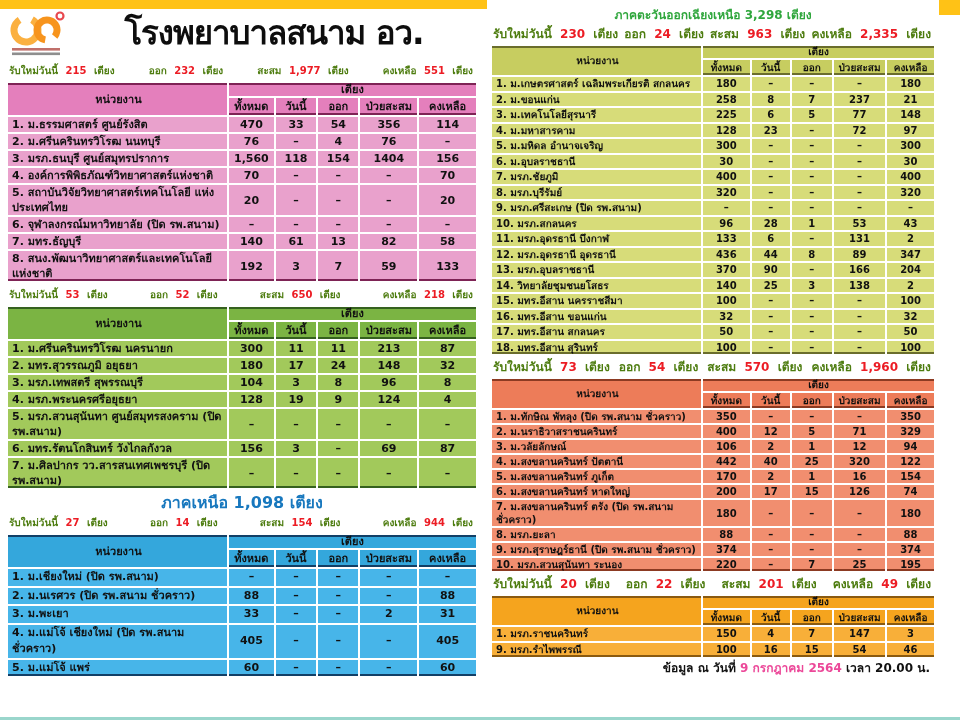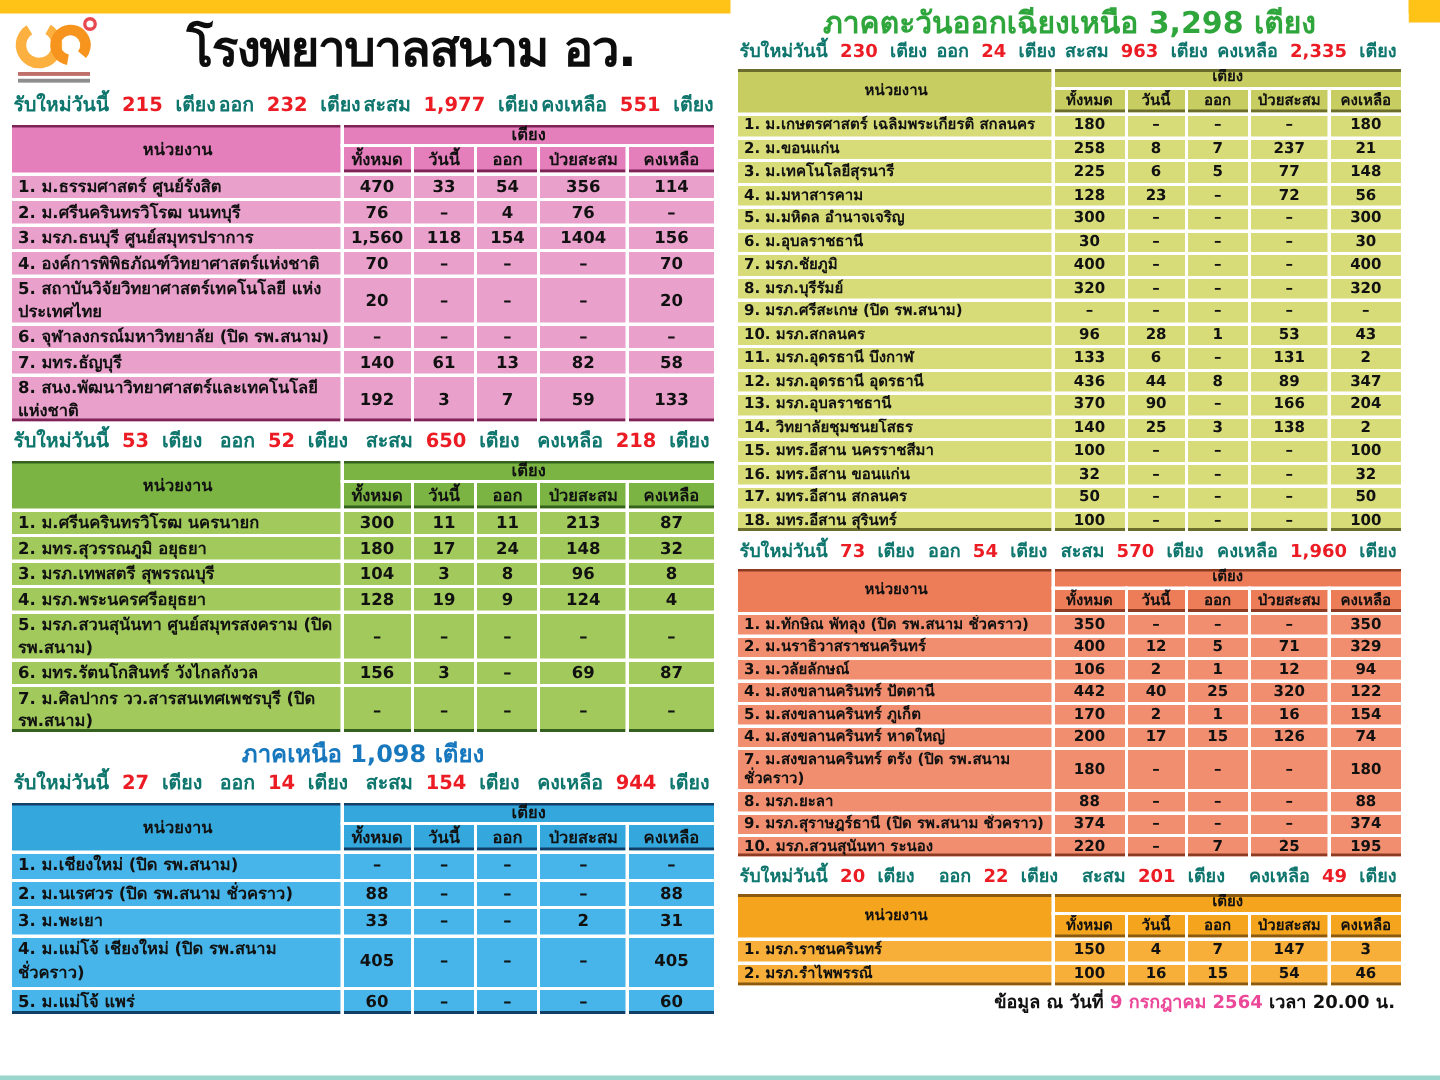--- a/index.html
+++ b/index.html
@@ -12,29 +12,29 @@
   .left-col{position:absolute;left:6px;top:10px;width:472px;}
   .right-col{position:absolute;left:487px;top:0;width:452px;background:#fff;
              padding:3px 3px 0 3px;box-sizing:border-box;min-height:715px;}
 
   .page-header{display:flex;align-items:flex-start;height:49px;}
   .logo{width:64px;flex:0 0 64px;padding-top:1px;}
   .page-title{flex:1;text-align:center;font-size:33px;font-weight:bold;line-height:46px;
               letter-spacing:-1px;color:#0d0d0d;}
 
   .section{margin-top:2px;}
-  .sec-title{text-align:center;font-weight:bold;font-size:20px;line-height:20px;color:var(--title);}
+  .sec-title{text-align:center;font-weight:bold;font-size:12px;line-height:20px;color:var(--title);}
   .side-left .sec-title{font-size:16px;line-height:21px;}
   .sec-title.major{font-size:17px;line-height:22px;}
 
   .stats{display:flex;justify-content:space-between;align-items:baseline;font-weight:bold;
-         font-size:13px;line-height:19px;padding:0 3px;white-space:nowrap;}
+         font-size:10px;line-height:19px;padding:0 3px;white-space:nowrap;}
   .side-right .stats{font-size:12px;line-height:18px;}
   .stats .num{color:#EC1C24;margin:0 4px;}
-  .stats .lbl{color:#0f766e;}
+  .stats .lbl{color:#4d7c0f;}
   .stat{margin-right:2px;}
 
   table.sec-table{width:100%;border-collapse:collapse;table-layout:fixed;margin-top:1px;}
   .sec-table th,.sec-table td{border:2px solid #fff;font-weight:bold;text-align:center;
       padding:0 2px;overflow:hidden;}
   .sec-table thead th{background:var(--hdr);}
   .sec-table tbody td{background:var(--row);}
   .sec-table thead tr.top th{box-shadow:inset 0 2px 0 var(--div);}
   .sec-table thead tr.sub th{box-shadow:inset 0 -2px 0 var(--div);}
   .sec-table tbody tr:last-child td{box-shadow:inset 0 -2px 0 var(--div);}
@@ -394,21 +394,21 @@
                 <td>5</td>
                 <td>77</td>
                 <td>148</td>
               </tr>
               <tr>
                 <td class="org">4. ม.มหาสารคาม</td>
                 <td>128</td>
                 <td>23</td>
                 <td>–</td>
                 <td>72</td>
-                <td>56</td>
+                <td>97</td>
               </tr>
               <tr>
                 <td class="org">5. ม.มหิดล อำนาจเจริญ</td>
                 <td>300</td>
                 <td>–</td>
                 <td>–</td>
                 <td>–</td>
                 <td>300</td>
               </tr>
               <tr>
@@ -582,21 +582,21 @@
               </tr>
               <tr>
                 <td class="org">5. ม.สงขลานครินทร์ ภูเก็ต</td>
                 <td>170</td>
                 <td>2</td>
                 <td>1</td>
                 <td>16</td>
                 <td>154</td>
               </tr>
               <tr>
-                <td class="org">4. ม.สงขลานครินทร์ หาดใหญ่</td>
+                <td class="org">6. ม.สงขลานครินทร์ หาดใหญ่</td>
                 <td>200</td>
                 <td>17</td>
                 <td>15</td>
                 <td>126</td>
                 <td>74</td>
               </tr>
               <tr>
                 <td class="org">7. ม.สงขลานครินทร์ ตรัง  (ปิด รพ.สนาม ชั่วคราว)</td>
                 <td>180</td>
                 <td>–</td>
@@ -663,21 +663,21 @@
             <tbody>
               <tr>
                 <td class="org">1. มรภ.ราชนครินทร์</td>
                 <td>150</td>
                 <td>4</td>
                 <td>7</td>
                 <td>147</td>
                 <td>3</td>
               </tr>
               <tr>
-                <td class="org">2. มรภ.รำไพพรรณี</td>
+                <td class="org">9. มรภ.รำไพพรรณี</td>
                 <td>100</td>
                 <td>16</td>
                 <td>15</td>
                 <td>54</td>
                 <td>46</td>
               </tr>
             </tbody>
           </table>
         </div>
       </div>

